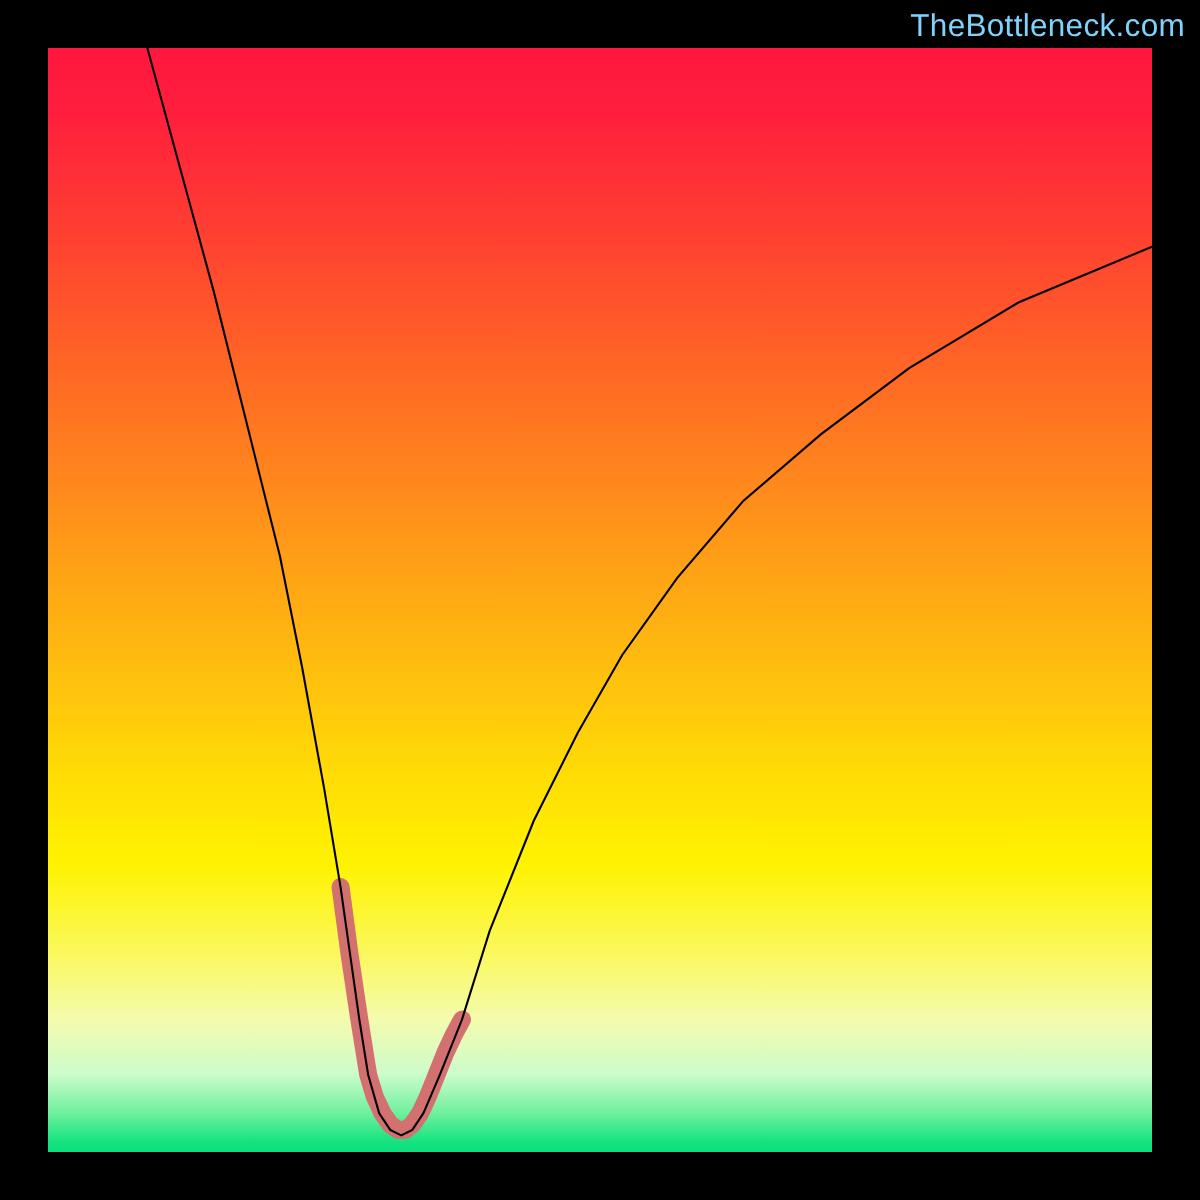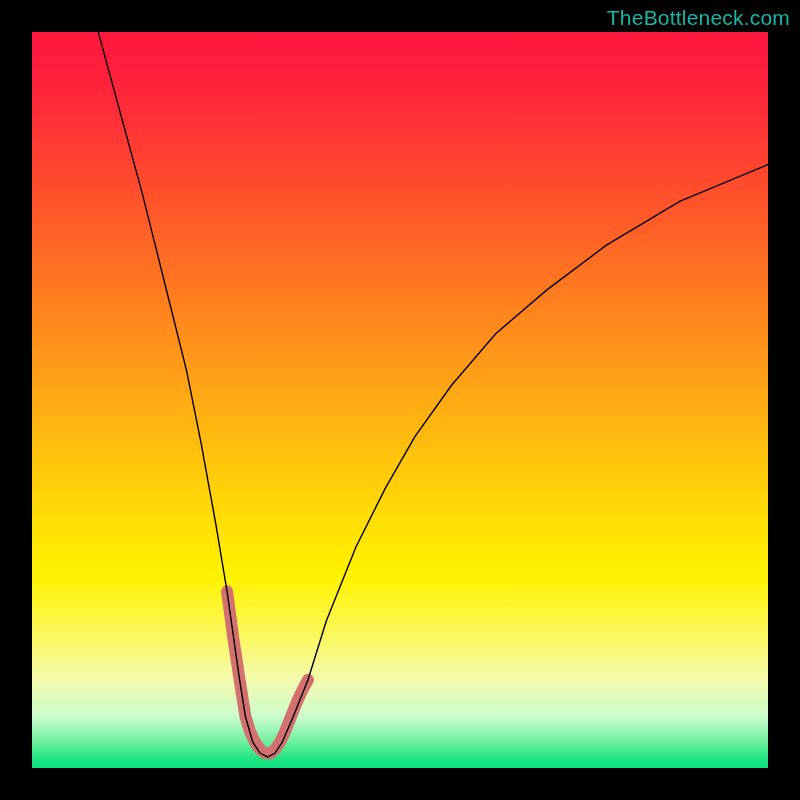--- a/index.html
+++ b/index.html
@@ -38,21 +38,21 @@
       #f4fbad 88%,
       #ccfccc 93%,
       #6df09d 96.5%,
       #17e37f 99%,
       #0be07e 100%);
   }
   .watermark {
     position: absolute;
     top: 6px;
     right: 10px;
-    color: #14b8a6;
+    color: #7dd3fc;
     font-size: 21px;
     letter-spacing: 0.2px;
     font-weight: 400;
   }
   svg.curve {
     position: absolute;
     left: 0;
     top: 0;
     width: 736px;
     height: 736px;

